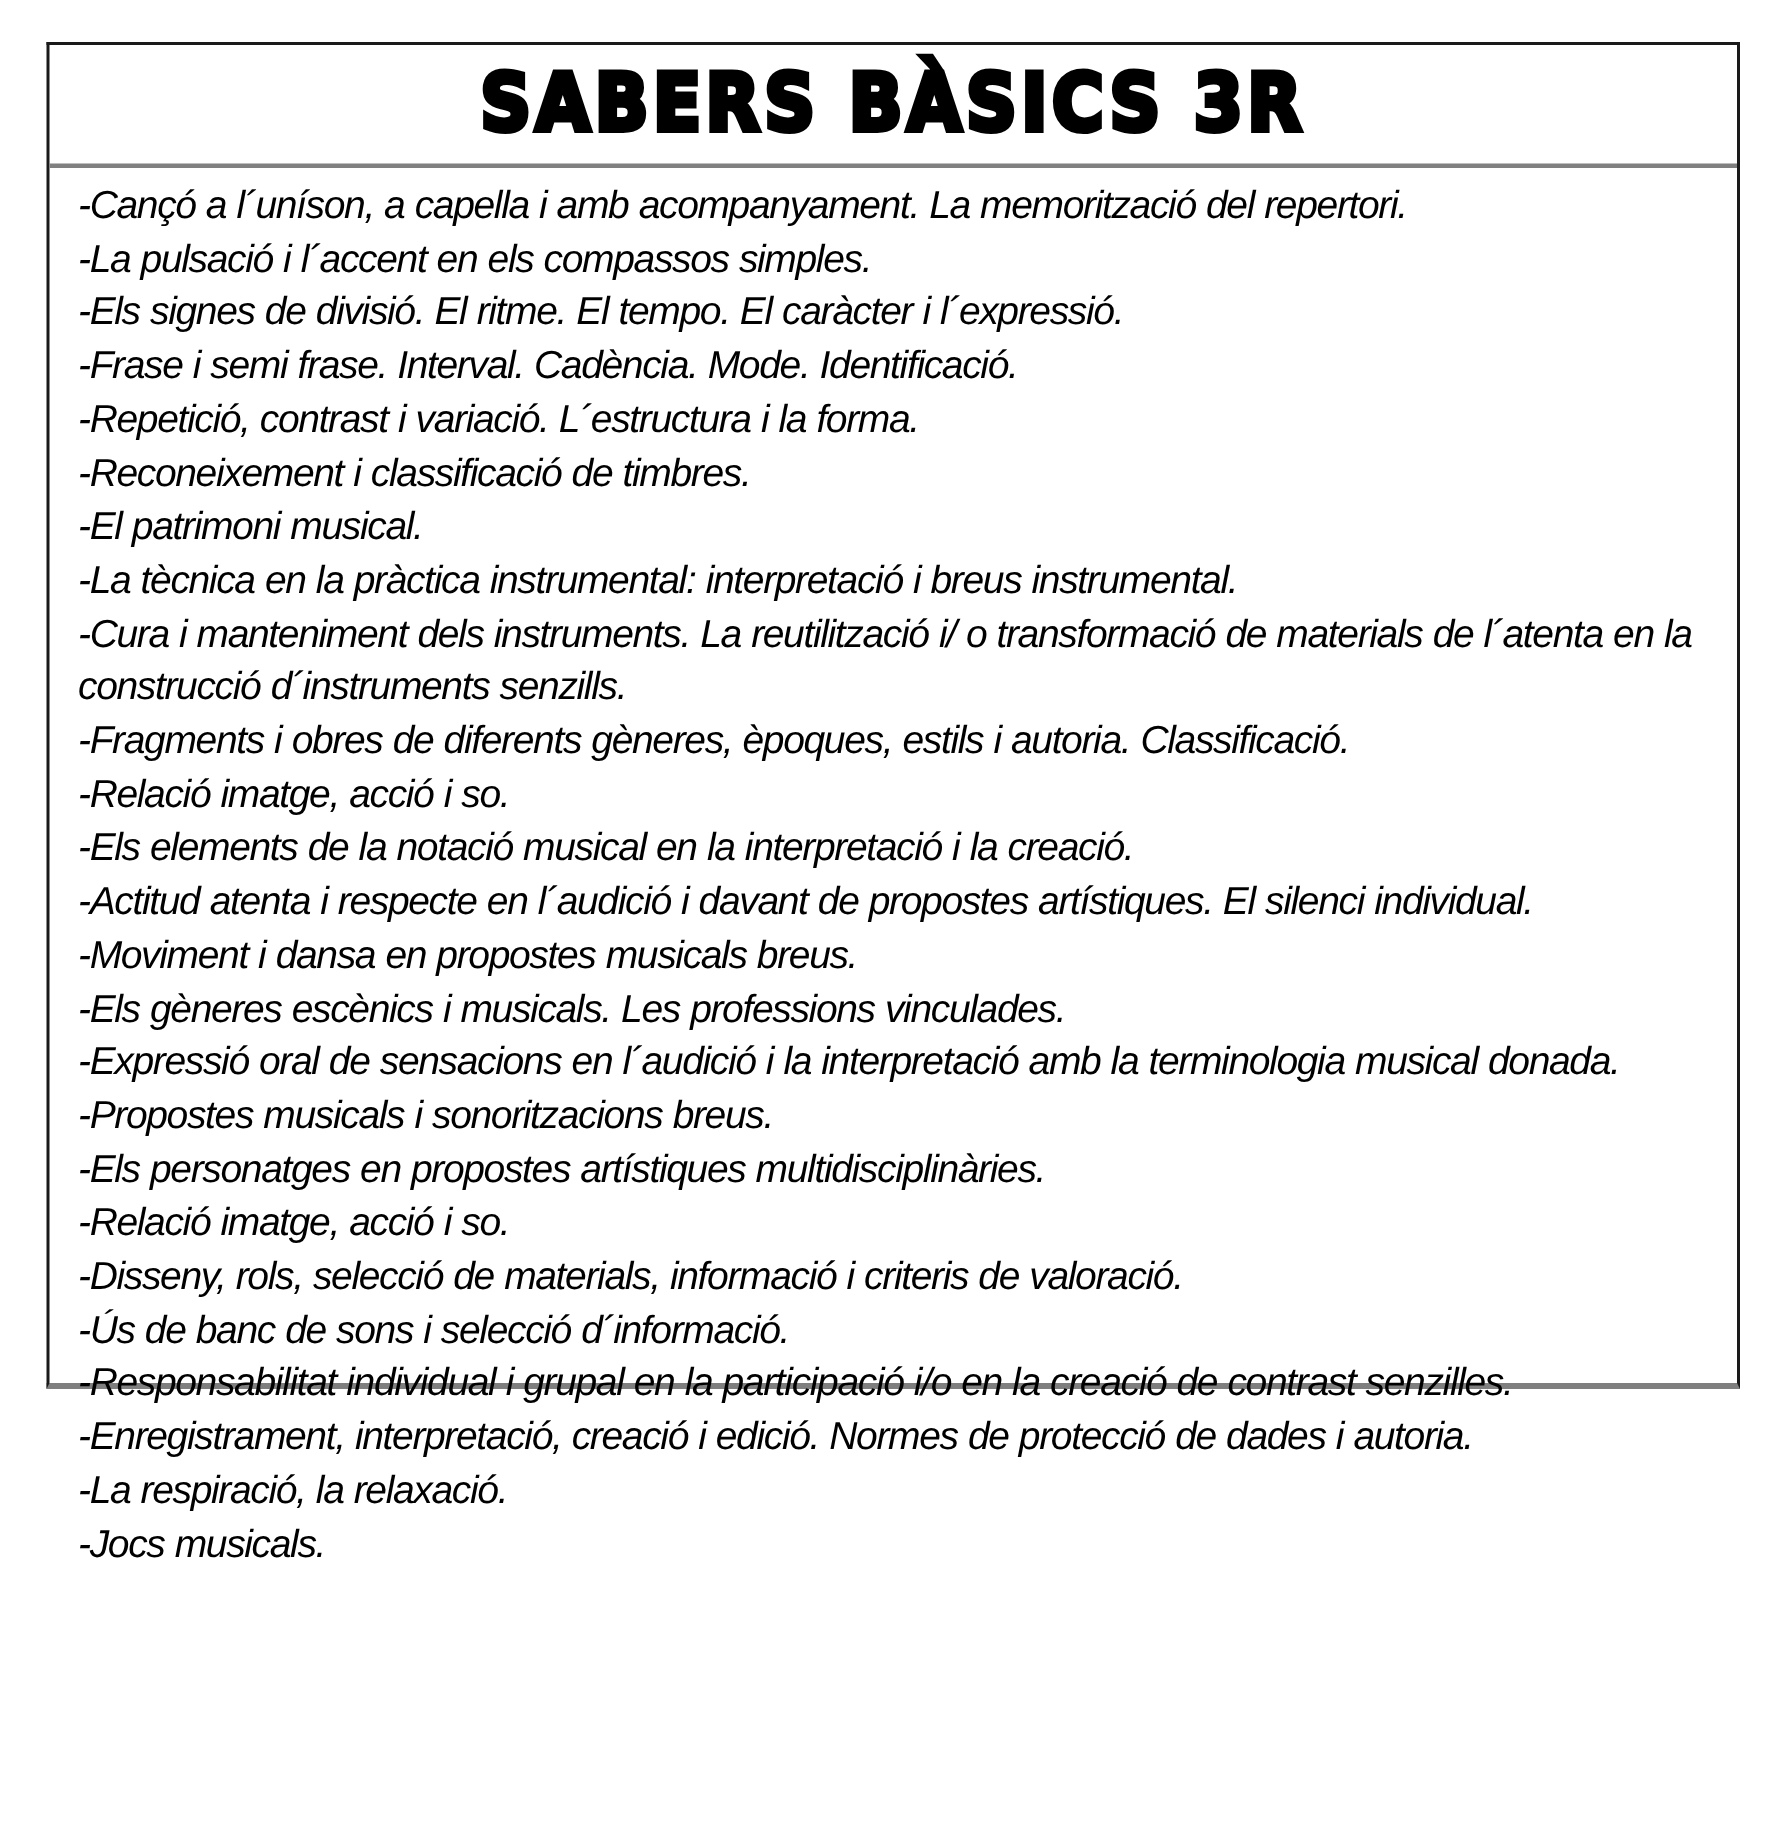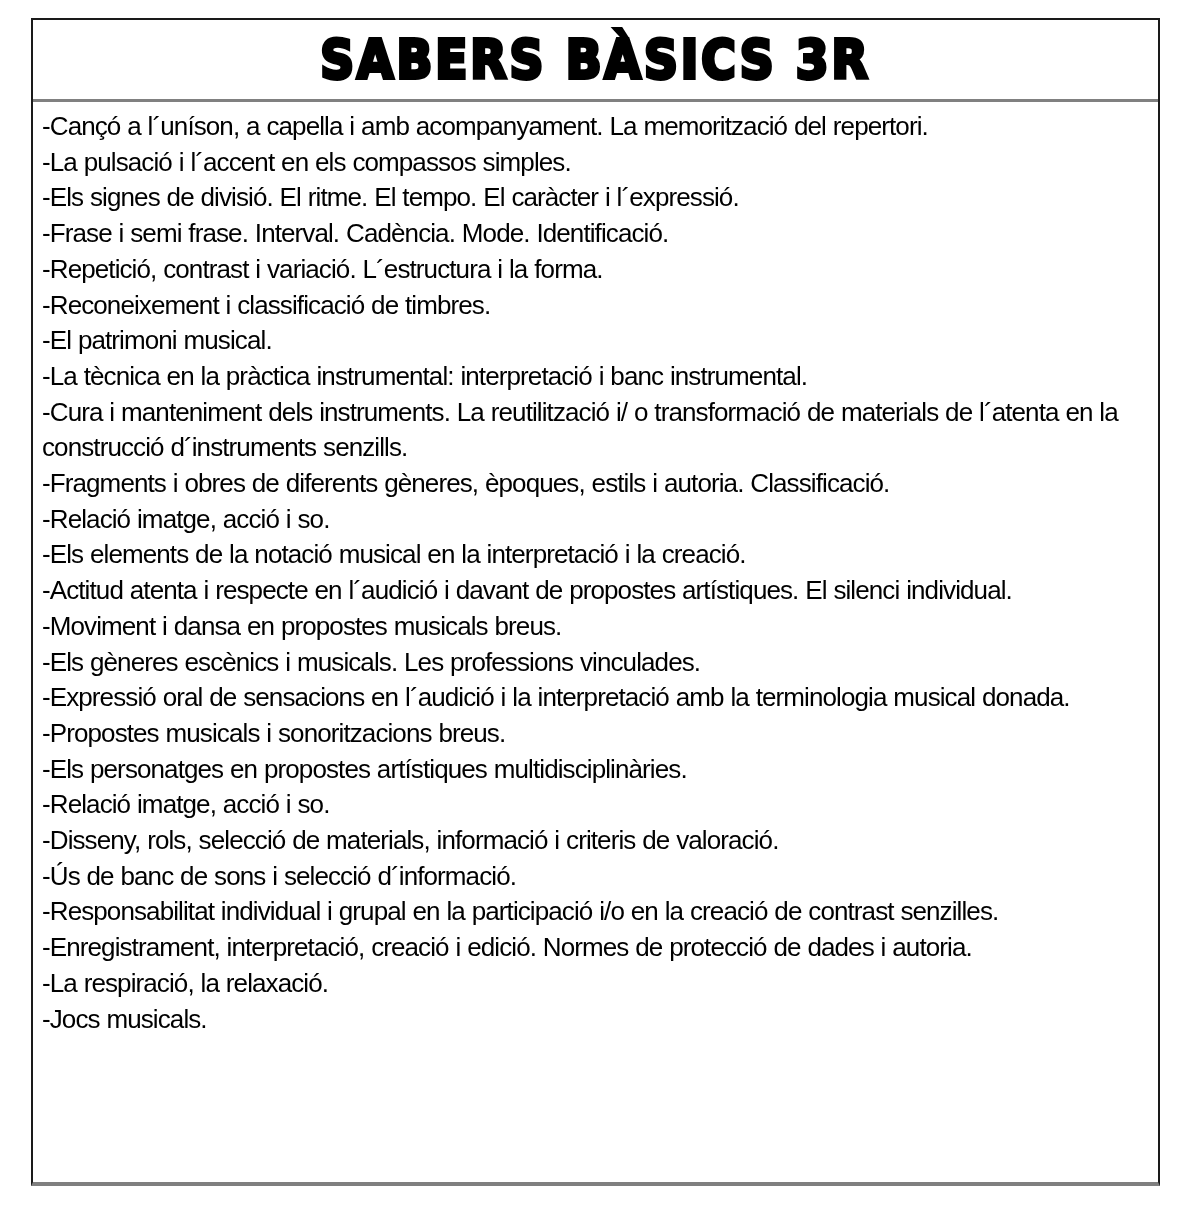--- a/index.html
+++ b/index.html
@@ -10,23 +10,23 @@
   body {
     width: 1178px;
     height: 1222px;
     position: relative;
     font-family: "Liberation Sans", sans-serif;
     overflow: hidden;
   }
   .sheet {
     position: absolute;
     left: 31px;
-    top: 18px;
+    top: 28px;
     width: 1129px;
-    height: 1168px;
+    height: 898px;
     box-sizing: border-box;
     border-top: 2px solid #1a1a1a;
     border-left: 2px solid #1a1a1a;
     border-right: 2px solid #1a1a1a;
     border-bottom: 4px solid #7f7f7f;
     background: #ffffff;
   }
   .header-row {
     height: 82px;
     box-sizing: border-box;
@@ -40,21 +40,22 @@
     font-weight: bold;
     font-size: 47px;
     letter-spacing: 3px;
     color: #000000;
     -webkit-text-stroke: 3.5px #000000;
     paint-order: stroke fill;
     transform: scaleY(1.12);
     white-space: nowrap;
   }
   .body-row {
-    padding: 7px 12px 0 9px;
+    padding: 7px 12px 0 19px;
+    font-style: italic;
   }
   .list-item {
     margin: 0;
     font-size: 26px;
     line-height: 35.7px;
     letter-spacing: -0.9px;
     color: #000000;
     text-align: left;
     word-spacing: 0.5px;
   }
@@ -68,21 +69,21 @@
   </div>
   <div class="body-row">
 
   <p class="list-item">-Cançó a l´uníson, a capella i amb acompanyament. La memorització del repertori.</p>
       <p class="list-item">-La pulsació i l´accent en els compassos simples.</p>
       <p class="list-item">-Els signes de divisió. El ritme. El tempo. El caràcter i l´expressió.</p>
       <p class="list-item">-Frase i semi frase. Interval. Cadència. Mode. Identificació.</p>
       <p class="list-item">-Repetició, contrast i variació. L´estructura i la forma.</p>
       <p class="list-item">-Reconeixement i classificació de timbres.</p>
       <p class="list-item">-El patrimoni musical.</p>
-      <p class="list-item">-La tècnica en la pràctica instrumental: interpretació i banc instrumental.</p>
+      <p class="list-item">-La tècnica en la pràctica instrumental: interpretació i breus instrumental.</p>
       <p class="list-item">-Cura i manteniment dels instruments. La reutilització i/ o transformació de materials de l´atenta en la construcció d´instruments senzills.</p>
       <p class="list-item">-Fragments i obres de diferents gèneres, èpoques, estils i autoria. Classificació.</p>
       <p class="list-item">-Relació imatge, acció i so.</p>
       <p class="list-item">-Els elements de la notació musical en la interpretació i la creació.</p>
       <p class="list-item">-Actitud atenta i respecte en l´audició i davant de propostes artístiques. El silenci individual.</p>
       <p class="list-item">-Moviment i dansa en propostes musicals breus.</p>
       <p class="list-item">-Els gèneres escènics i musicals. Les professions vinculades.</p>
       <p class="list-item">-Expressió oral de sensacions en l´audició i la interpretació amb la terminologia musical donada.</p>
       <p class="list-item">-Propostes musicals i sonoritzacions breus.</p>
       <p class="list-item">-Els personatges en propostes artístiques multidisciplinàries.</p>

